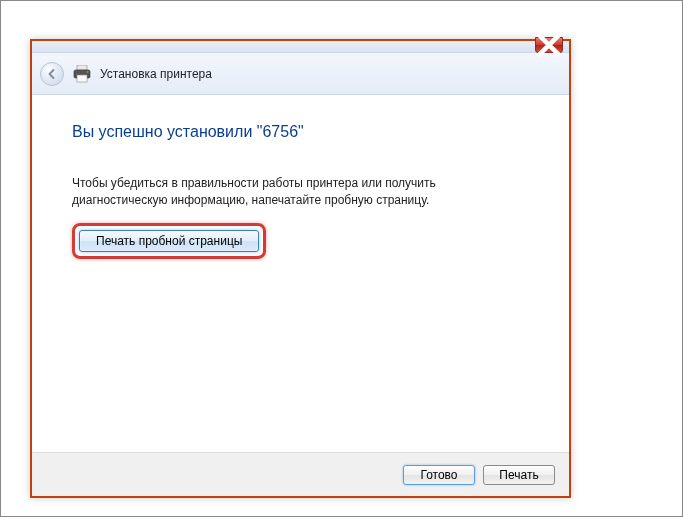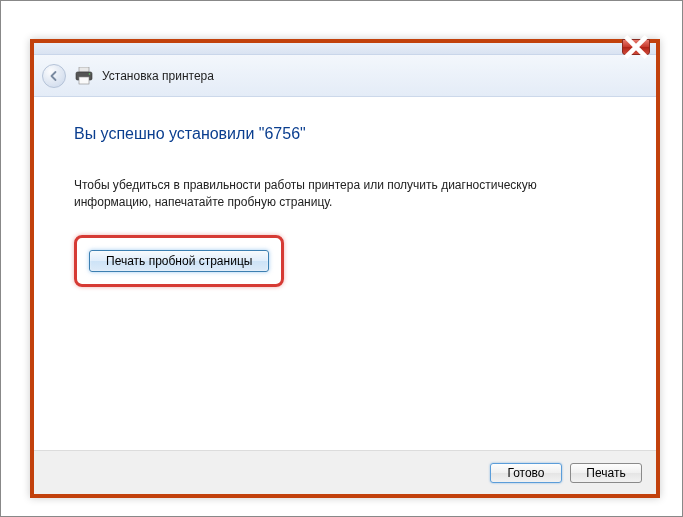--- a/index.html
+++ b/index.html
@@ -11,23 +11,23 @@
     background: #fff;
     font-family: "Segoe UI", Tahoma, sans-serif;
     font-size: 12px;
     position: relative;
     border: 1px solid #888;
   }
   .outer {
     position: absolute;
     top: 38px;
     left: 29px;
-    width: 630px;
+    width: 541px;
     height: 459px;
-    border: 4px solid #c2410c;
+    border: 2px solid #c2410c;
     background: #fff;
     box-shadow: 0 0 8px rgba(0,0,0,0.2);
   }
   .titlebar {
     height: 12px;
     background: linear-gradient(to bottom, #e8eef7, #d9e3f2);
     border-bottom: 1px solid #c9d6ea;
     position: relative;
   }
   .close-btn {
@@ -90,28 +90,28 @@
   }
   .heading {
     font-size: 16px;
     color: #0a3e8f;
     margin-bottom: 34px;
   }
   .instruction {
     font-size: 12px;
     color: #222;
     line-height: 1.4;
-    margin-bottom: 24px;
+    margin-bottom: 14px;
     max-width: 540px;
   }
   .highlight-wrap {
     display: inline-block;
     border: 3px solid #d63a34;
     border-radius: 8px;
-    padding: 12px;
+    padding: 4px;
     box-shadow: 0 0 4px rgba(214,58,52,0.4);
   }
   .test-btn {
     display: inline-block;
     min-width: 168px;
     padding: 3px 16px;
     font-size: 12px;
     font-family: inherit;
     background: linear-gradient(to bottom, #f6fafd 0%, #e1eefb 48%, #cde3f7 52%, #dceaf8 100%);
     border: 1px solid #3c7fb1;

